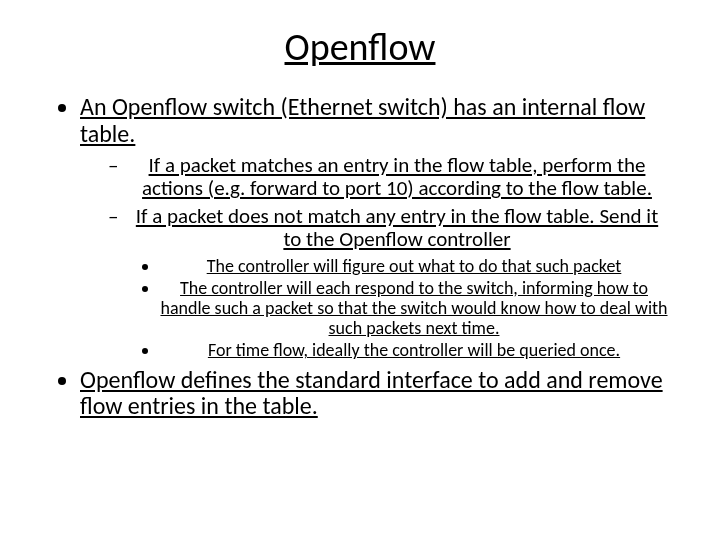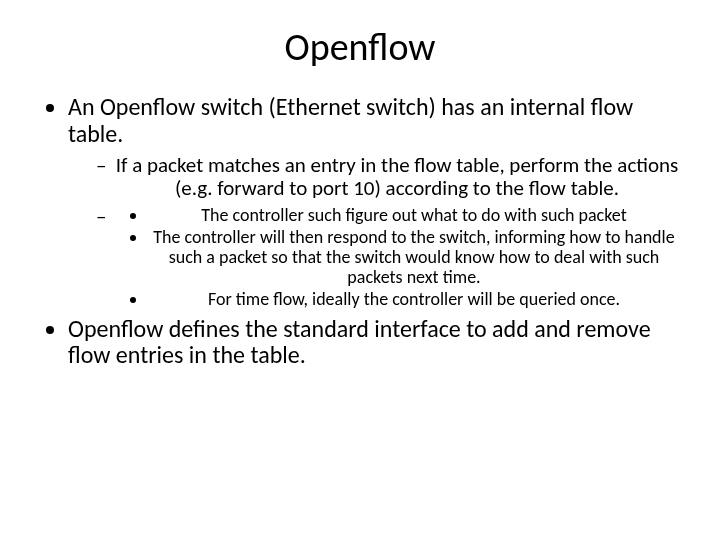--- a/index.html
+++ b/index.html
@@ -15,27 +15,29 @@
     box-sizing: border-box;
     width: 720px;
     height: 540px;
     padding: 18px 40px 0 40px;
   }
   .title {
     text-align: center;
     font-size: 38px;
     font-weight: 400;
     margin: 6px 0 24px 0;
+    text-decoration: underline;
   }
   ul.lvl1 {
     list-style: disc;
-    margin: 0;
+    margin: 12px;
     padding-left: 28px;
     font-size: 24px;
     line-height: 1.12;
+    text-decoration: underline;
   }
   ul.lvl1 > li {
     margin-bottom: 6px;
   }
   ul.lvl2 {
     list-style: none;
     margin: 6px 0 0 0;
     padding-left: 28px;
     font-size: 21px;
     line-height: 1.12;
@@ -70,26 +72,27 @@
   <div class="title">Openflow</div>
 
   <ul class="lvl1">
     <li>
       <span>An Openflow switch (Ethernet switch) has an internal flow table.</span>
       <ul class="lvl2">
         <li>
           <span>If a packet matches an entry in the flow table, perform the actions (e.g. forward to port 10) according to the flow table.</span>
         </li>
         <li>
+          <span>If a packet does not match any entry in the flow table. Send it to the Openflow controller</span>
           <ul class="lvl3">
             <li>
-              <span>The controller such figure out what to do with such packet</span>
+              <span>The controller will figure out what to do that such packet</span>
             </li>
             <li>
-              <span>The controller will then respond to the switch, informing how to handle such a packet so that the switch would know how to deal with such packets next time.</span>
+              <span>The controller will each respond to the switch, informing how to handle such a packet so that the switch would know how to deal with such packets next time.</span>
             </li>
             <li>
               <span>For time flow, ideally the controller will be queried once.</span>
             </li>
           </ul>
         </li>
       </ul>
     </li>
     <li>
       <span>Openflow defines the standard interface to add and remove flow entries in the table.</span>

